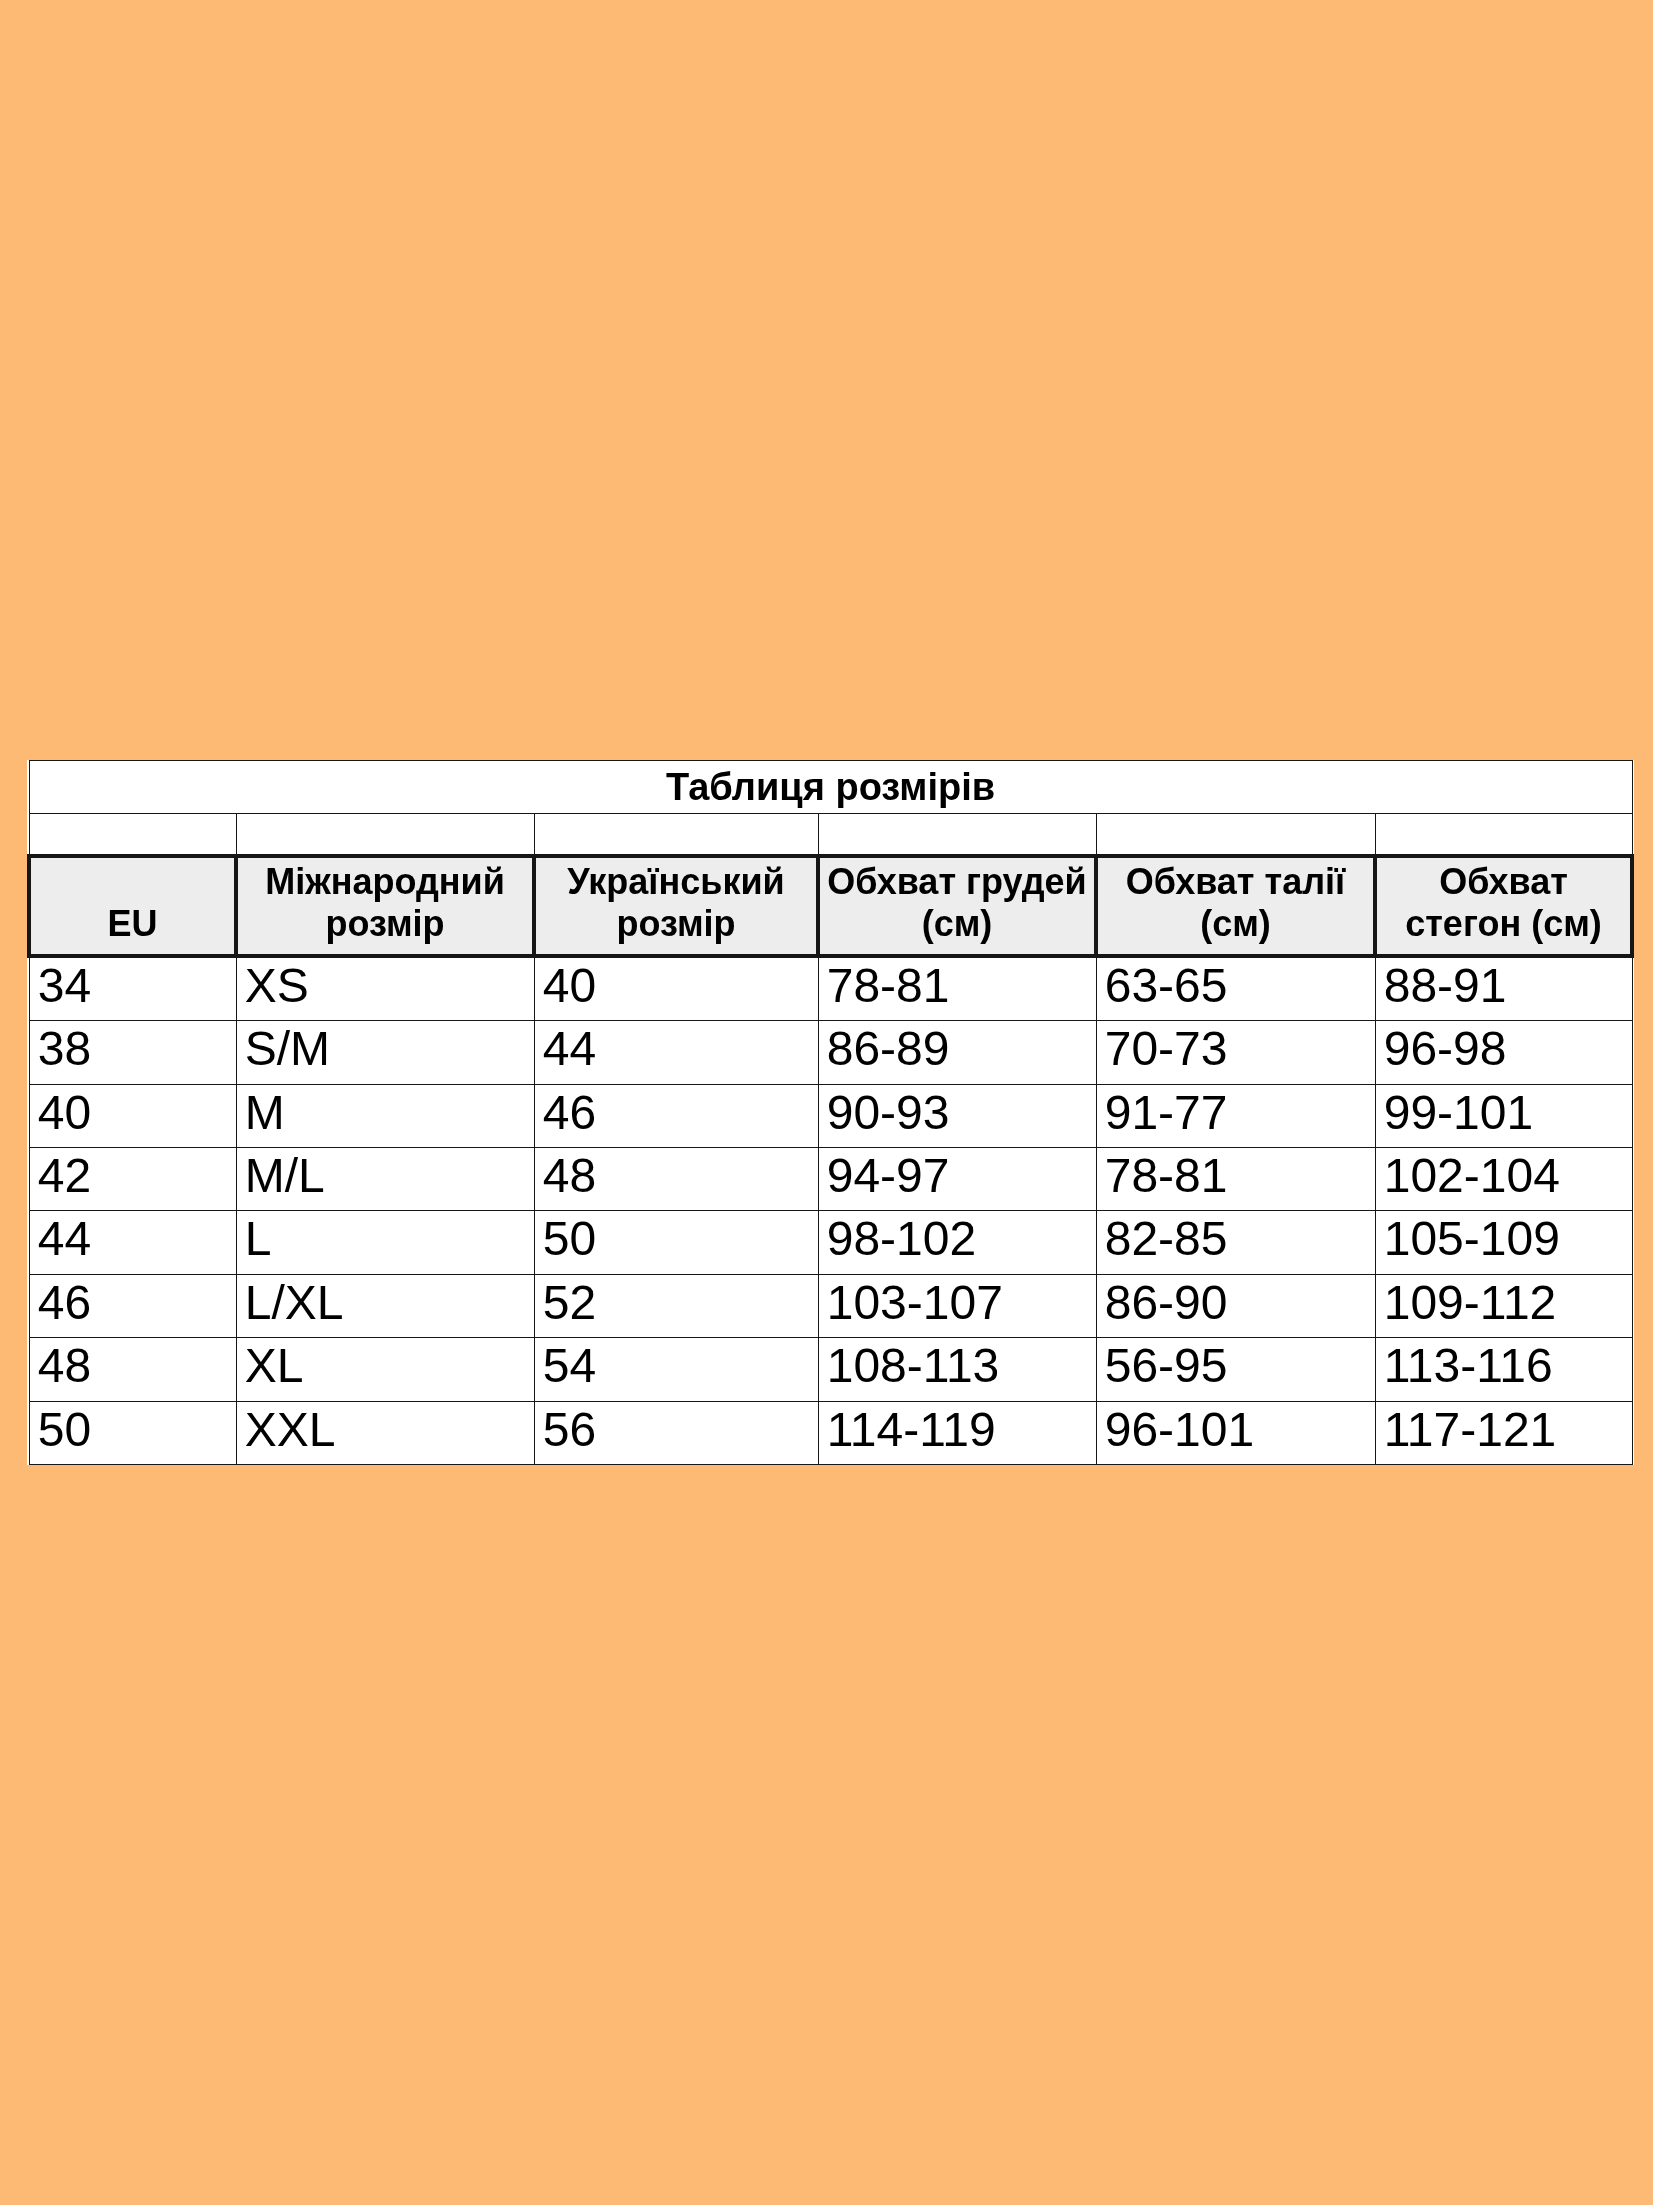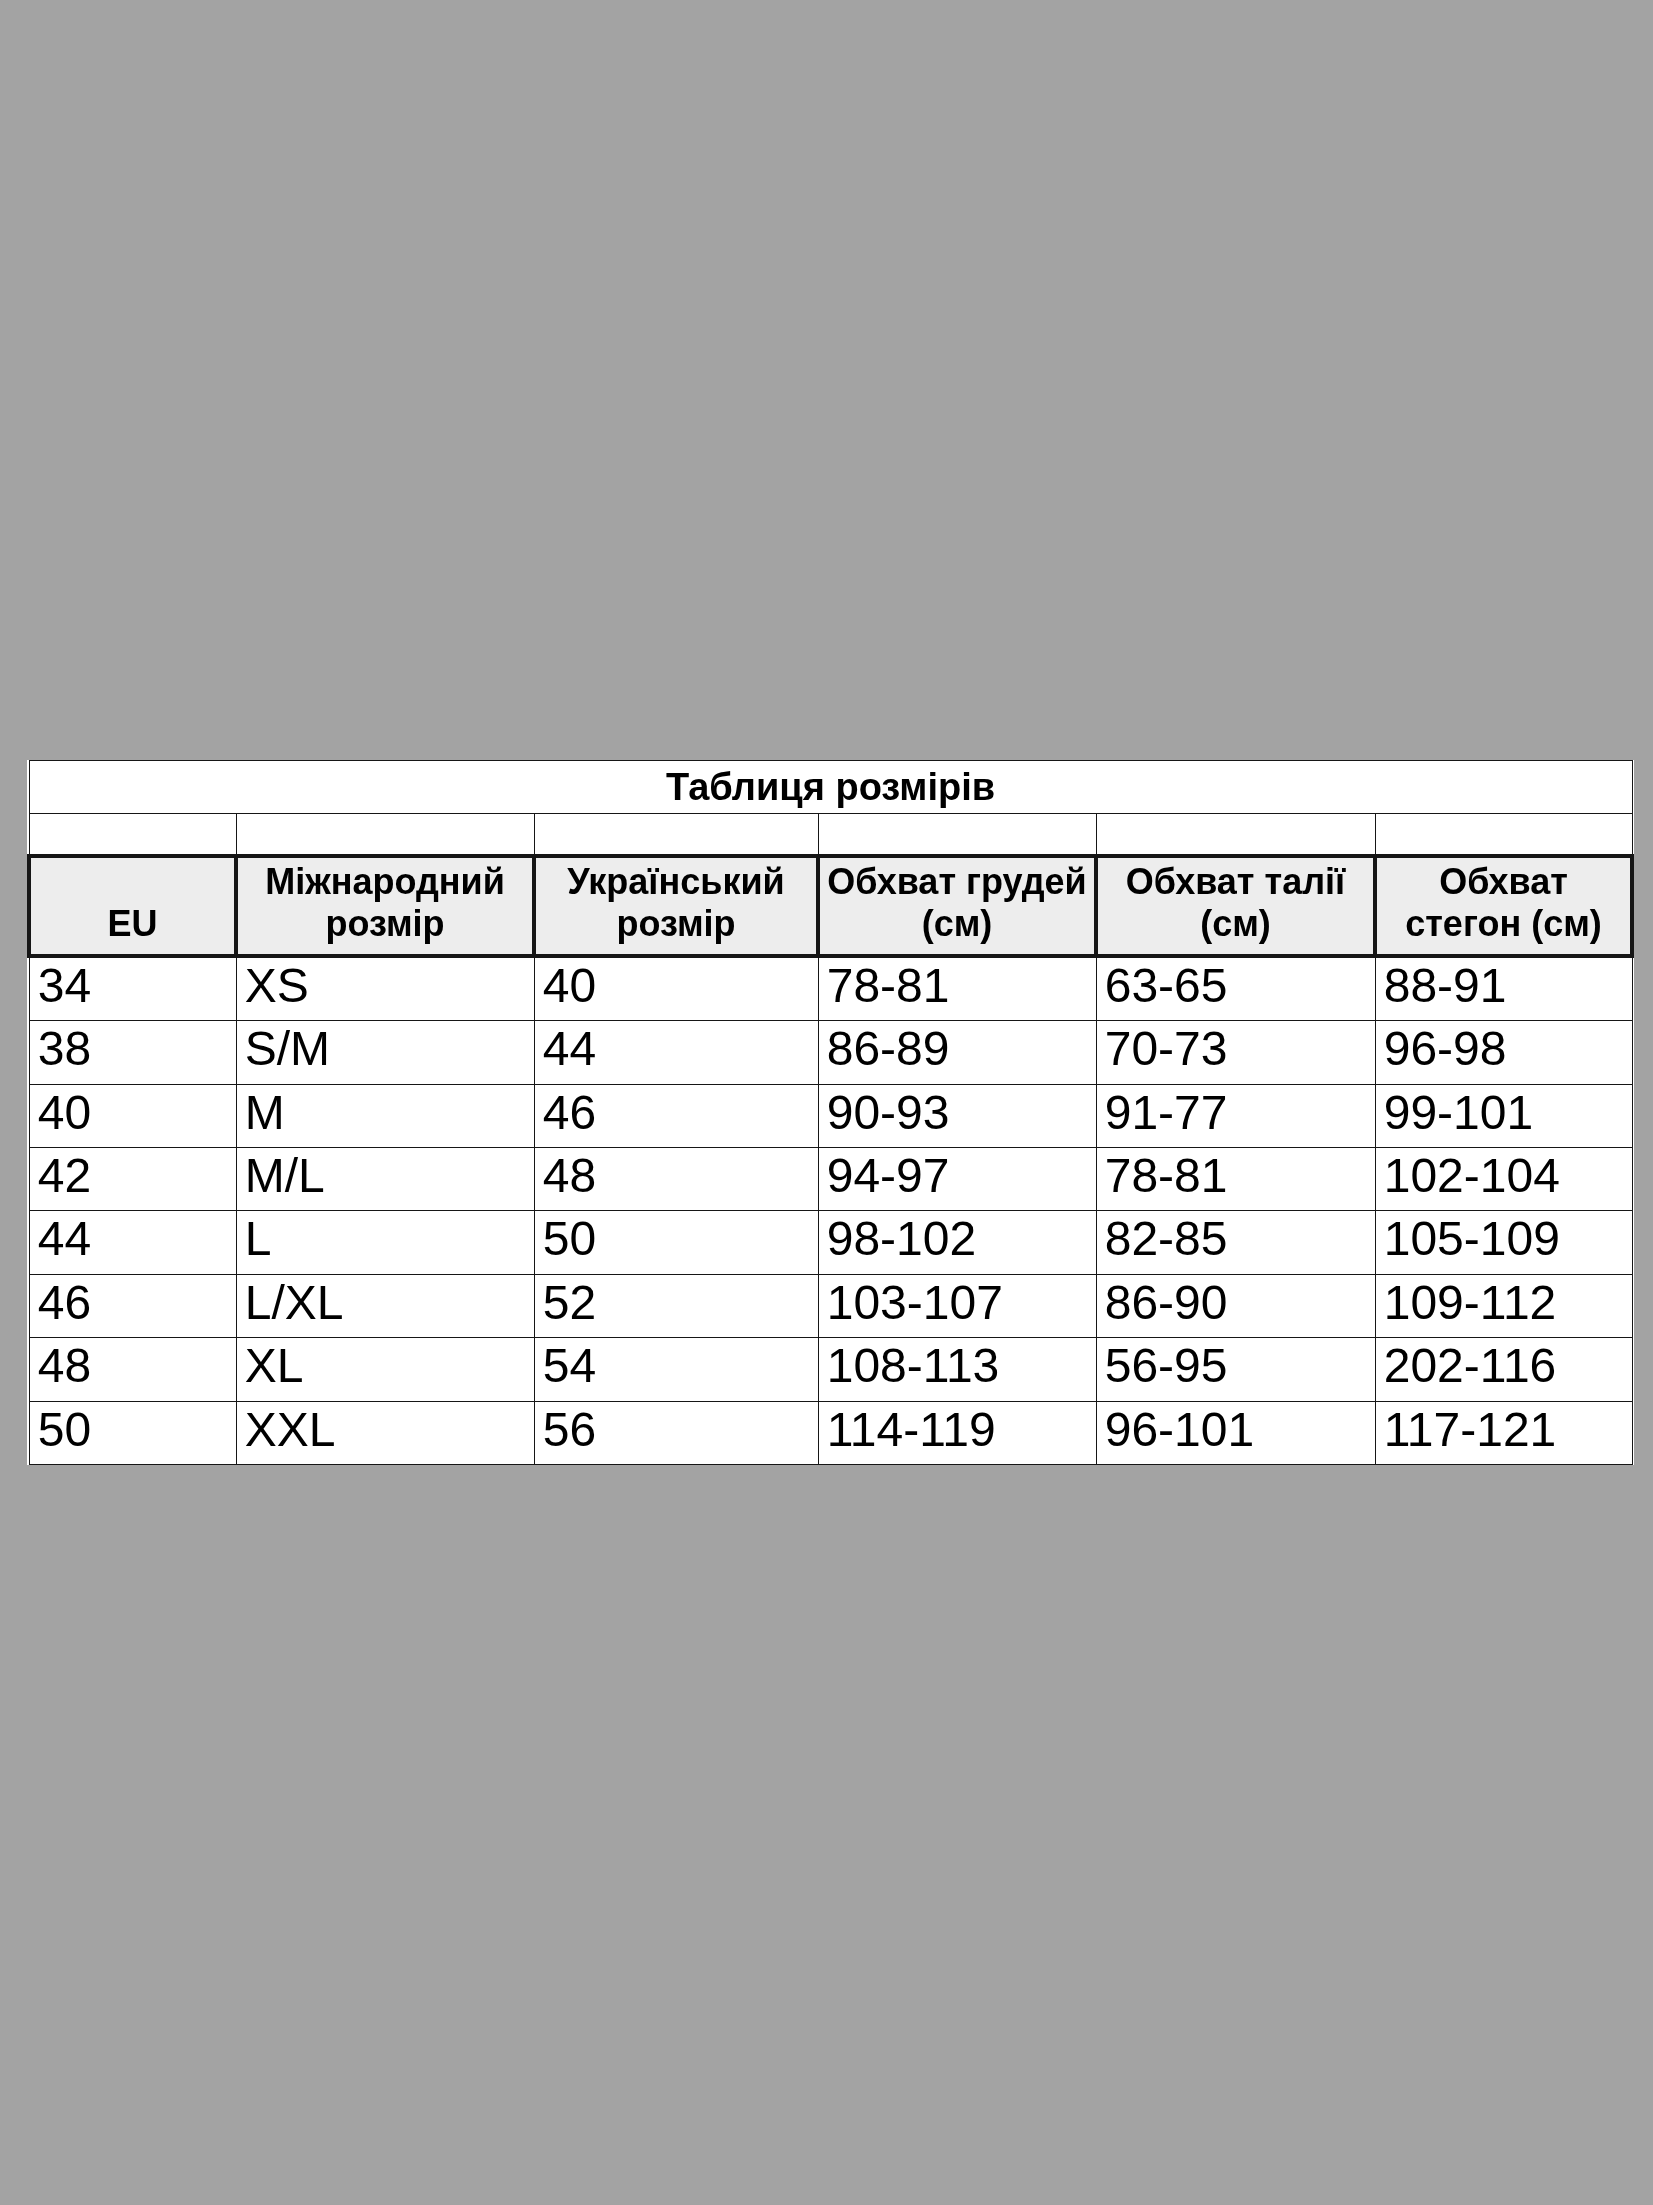--- a/index.html
+++ b/index.html
@@ -1,20 +1,20 @@
 <!DOCTYPE html>
 <html style="font-size:13px"><head>
 <meta charset="utf-8">
 <style>
   html, body { margin: 0; padding: 0; background: #ffffff; }
   .canvas {
     position: relative;
     width: 1654px;
     height: 2205px;
-    background: #a3a3a3;
+    background: #fdba74;
     font-family: "Liberation Sans", sans-serif;
     color: #000000;
   }
   table.size-table {
     position: absolute;
     left: 27px;
     top: 760px;
     width: 1604px;
     border-collapse: collapse;
     table-layout: fixed;
@@ -140,21 +140,21 @@
           <td>103-107</td>
           <td>86-90</td>
           <td>109-112</td>
         </tr>
         <tr>
           <td>48</td>
           <td>XL</td>
           <td>54</td>
           <td>108-113</td>
           <td>56-95</td>
-          <td>202-116</td>
+          <td>113-116</td>
         </tr>
         <tr>
           <td>50</td>
           <td>XXL</td>
           <td>56</td>
           <td>114-119</td>
           <td>96-101</td>
           <td>117-121</td>
         </tr>
       </tbody>

